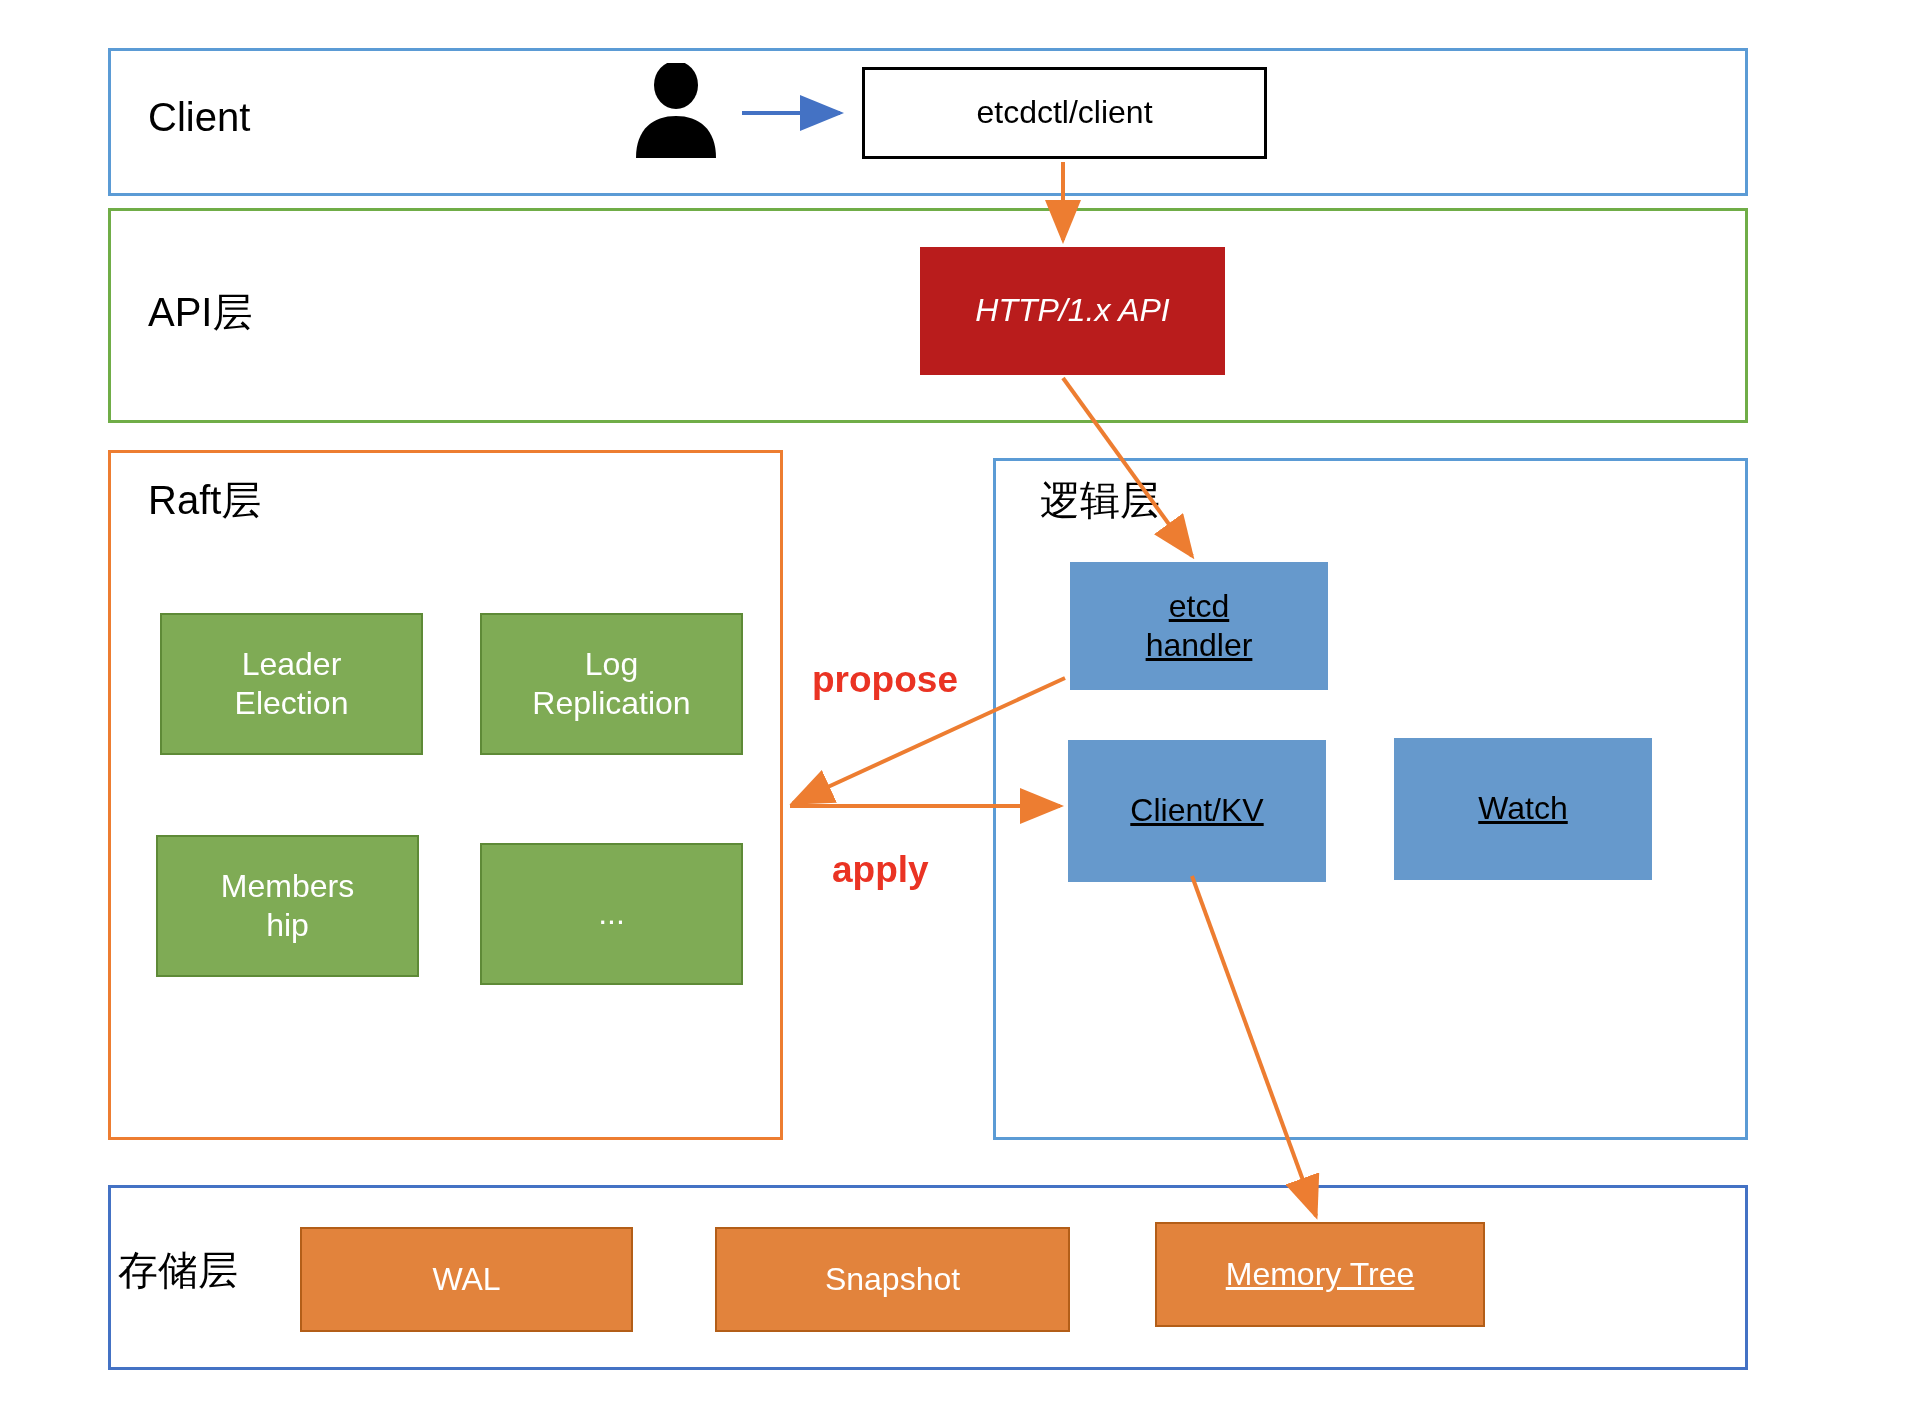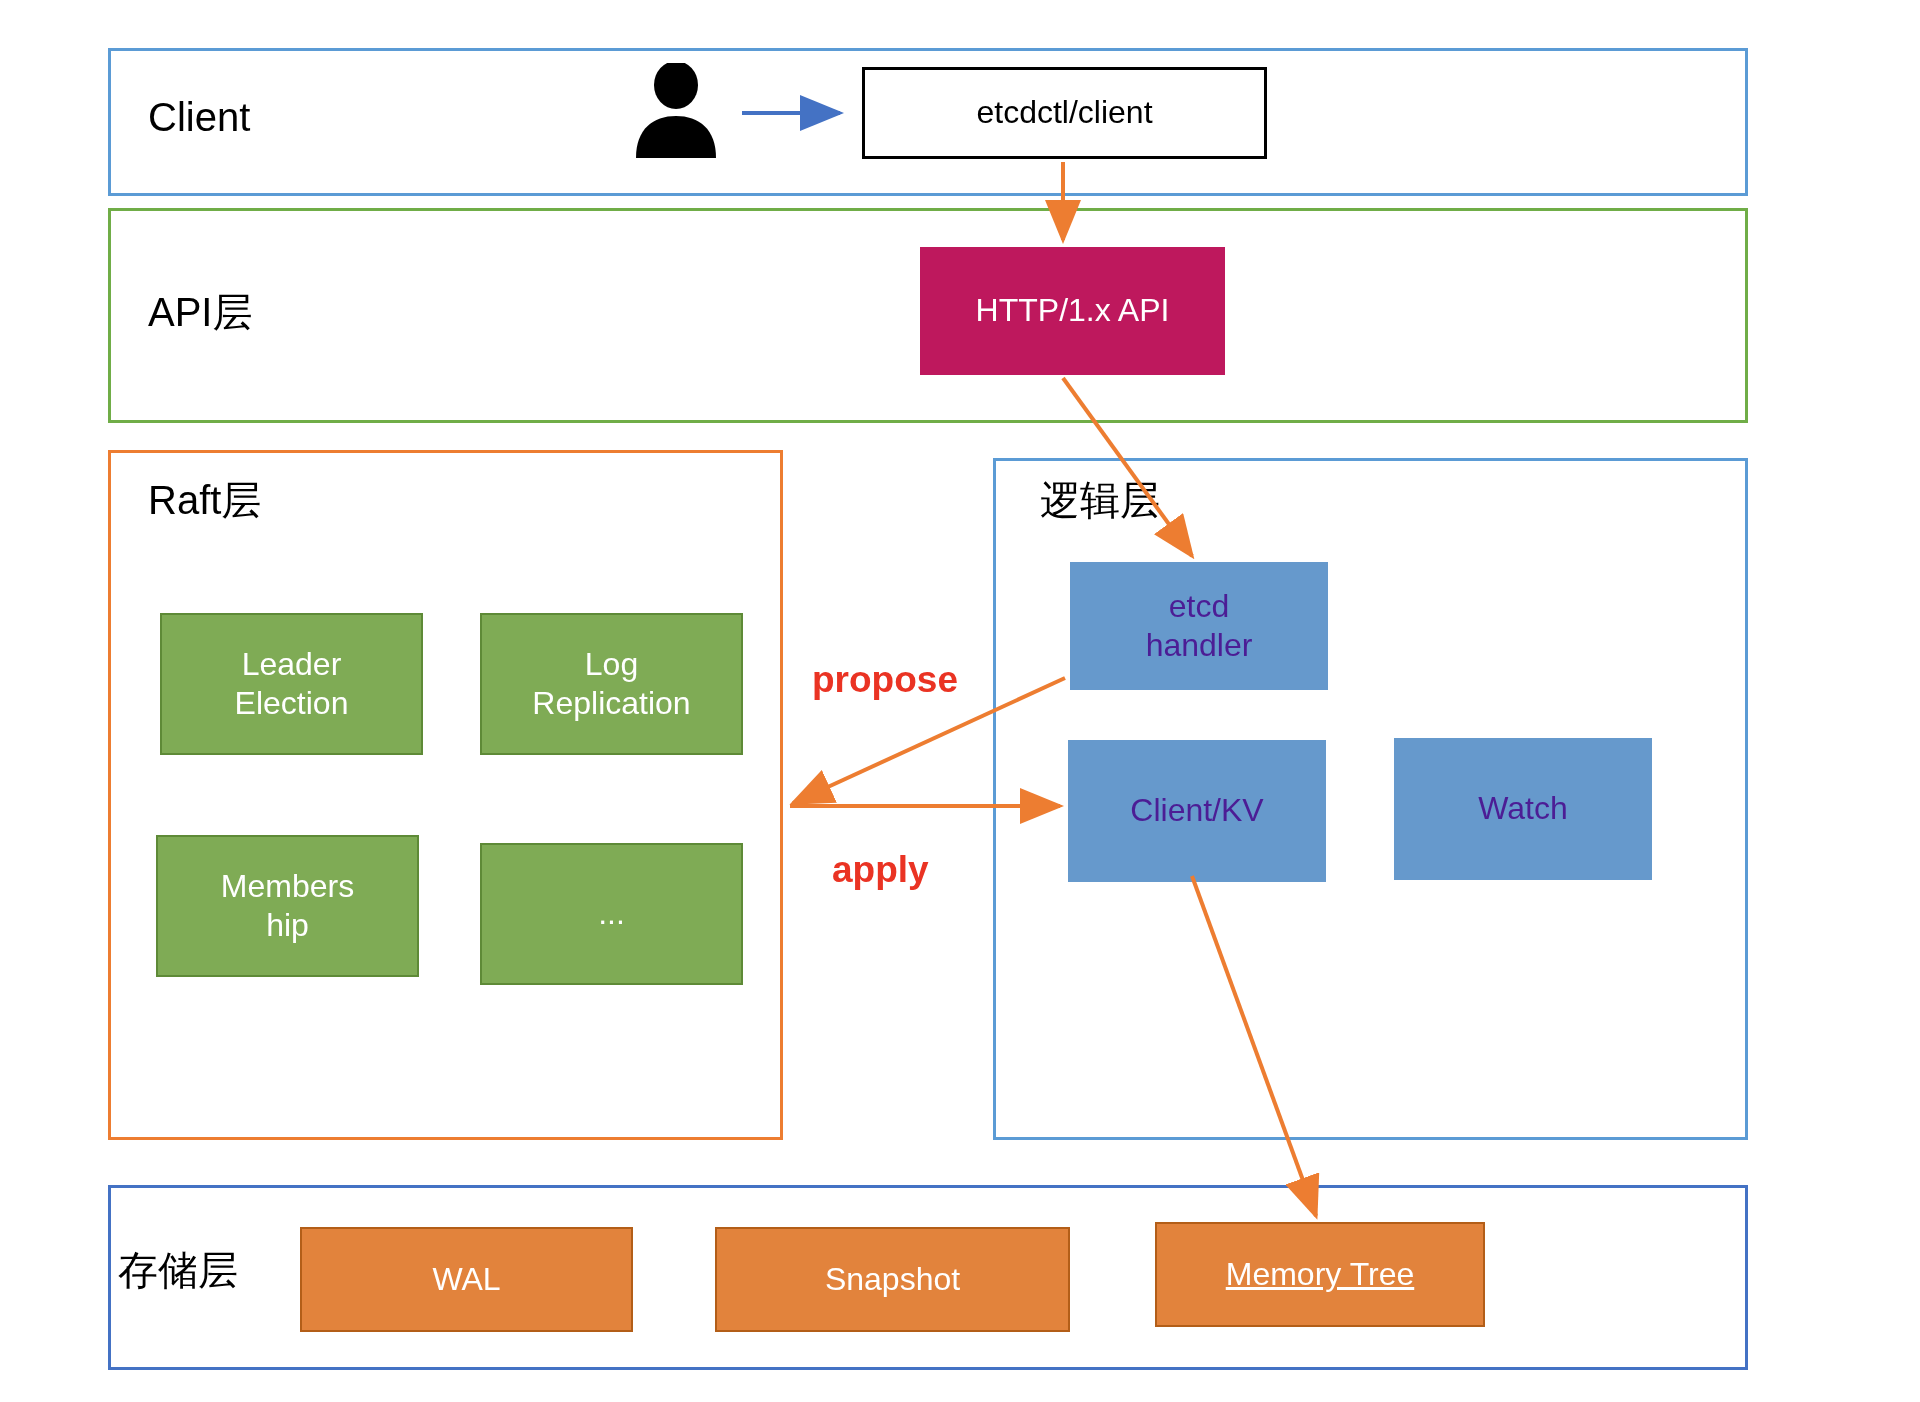--- a/index.html
+++ b/index.html
@@ -53,28 +53,30 @@
     font-size: 32px;
     line-height: 1.22;
     white-space: pre-line;
   }
   .node.white-node {
     background: #ffffff;
     border: 3px solid #000000;
     color: #000000;
   }
   .node.darkblue-node {
-    background: #be185d;
+    background: #b91c1c;
     border: none;
     color: #ffffff;
+    font-style: italic;
   }
   .node.blue-node {
     background: #6699CC;
     border: none;
-    color: #4c1d95;
+    color: #000000;
+    text-decoration: underline;
   }
   .node.green-node {
     background: #7FAB55;
     border: 2px solid #5E8A37;
     color: #ffffff;
   }
   .node.orange-node {
     background: #E2833C;
     border: 2px solid #B35E18;
     color: #ffffff;

